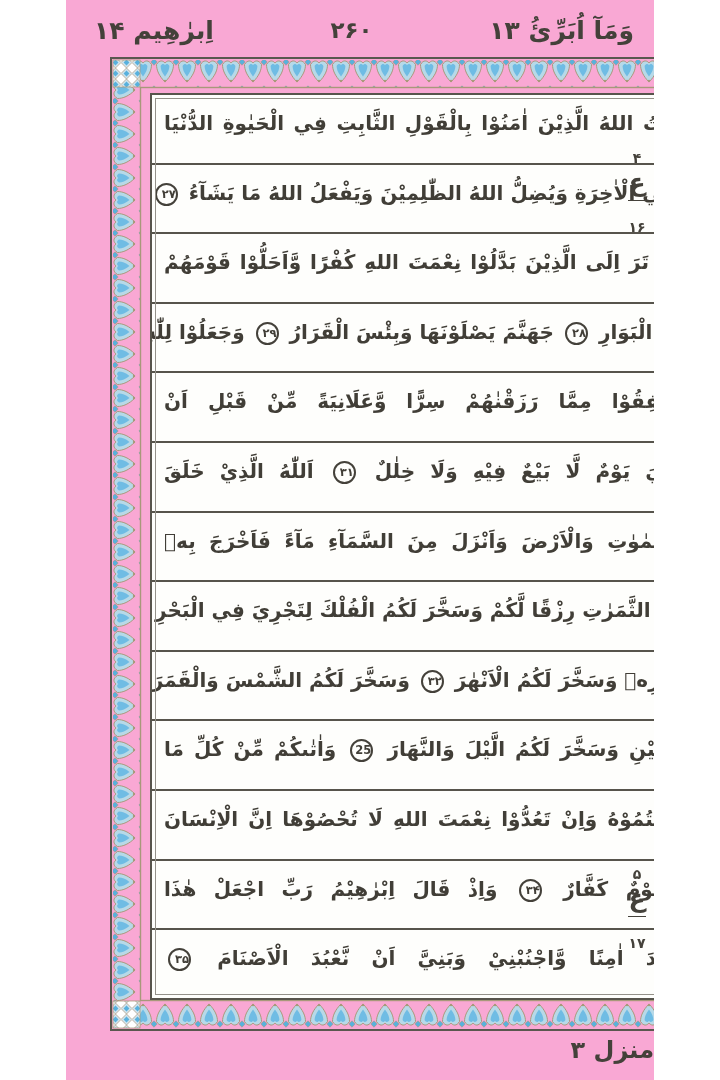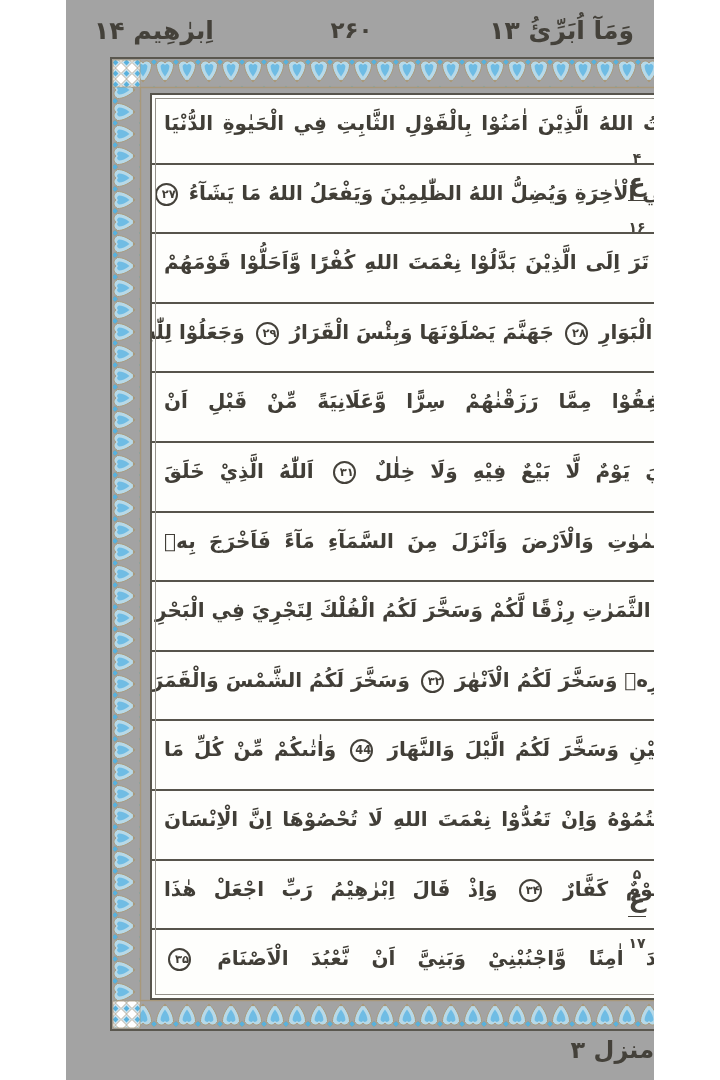--- a/index.html
+++ b/index.html
@@ -1,18 +1,18 @@
 <!DOCTYPE html>
 <html><head>
 <meta charset="utf-8">
 <style>
   html,body{margin:0;padding:0;background:#ffffff;}
   .page{
     position:relative;width:588px;height:1080px;margin:0 auto;
-    background:#a3a3a3;overflow:hidden;
+    background:#f9a8d4;overflow:hidden;
     font-family:"DejaVu Sans",sans-serif;color:#44413a;
   }
   
   .hdr{
     position:absolute;top:8px;left:28px;right:20px;height:44px;
     display:flex;justify-content:space-between;align-items:center;
     font-size:25px;font-weight:bold;
   }
   .hdr .ctr{font-size:23px;}
   .ar{direction:rtl;unicode-bidi:embed;}
@@ -114,21 +114,21 @@
   <div class="textbox">
       <div class="line">يُثَبِّتُ اللهُ الَّذِيْنَ اٰمَنُوْا بِالْقَوْلِ الثَّابِتِ فِي الْحَيٰوةِ الدُّنْيَا</div>
       <div class="line">وَفِي الْاٰخِرَةِ وَيُضِلُّ اللهُ الظّٰلِمِيْنَ وَيَفْعَلُ اللهُ مَا يَشَآءُ <span class="verse-circle">۲۷</span></div>
       <div class="line">اَلَمْ تَرَ اِلَى الَّذِيْنَ بَدَّلُوْا نِعْمَتَ اللهِ كُفْرًا وَّاَحَلُّوْا قَوْمَهُمْ</div>
       <div class="line">دَارَ الْبَوَارِ <span class="verse-circle">۲۸</span> جَهَنَّمَ يَصْلَوْنَهَا وَبِئْسَ الْقَرَارُ <span class="verse-circle">۲۹</span> وَجَعَلُوْا لِلّٰهِ</div>
       <div class="line">وَيُنْفِقُوْا مِمَّا رَزَقْنٰهُمْ سِرًّا وَّعَلَانِيَةً مِّنْ قَبْلِ اَنْ</div>
       <div class="line">يَّاْتِيَ يَوْمٌ لَّا بَيْعٌ فِيْهِ وَلَا خِلٰلٌ <span class="verse-circle">۳۱</span> اَللّٰهُ الَّذِيْ خَلَقَ</div>
       <div class="line">السَّمٰوٰتِ وَالْاَرْضَ وَاَنْزَلَ مِنَ السَّمَآءِ مَآءً فَاَخْرَجَ بِهٖ</div>
       <div class="line">مِنَ الثَّمَرٰتِ رِزْقًا لَّكُمْ وَسَخَّرَ لَكُمُ الْفُلْكَ لِتَجْرِيَ فِي الْبَحْرِ</div>
       <div class="line">بِاَمْرِهٖ وَسَخَّرَ لَكُمُ الْاَنْهٰرَ <span class="verse-circle">۳۲</span> وَسَخَّرَ لَكُمُ الشَّمْسَ وَالْقَمَرَ</div>
-      <div class="line">دَآئِبَيْنِ وَسَخَّرَ لَكُمُ الَّيْلَ وَالنَّهَارَ <span class="verse-circle">44</span> وَاٰتٰىكُمْ مِّنْ كُلِّ مَا</div>
+      <div class="line">دَآئِبَيْنِ وَسَخَّرَ لَكُمُ الَّيْلَ وَالنَّهَارَ <span class="verse-circle">25</span> وَاٰتٰىكُمْ مِّنْ كُلِّ مَا</div>
       <div class="line">سَاَلْتُمُوْهُ وَاِنْ تَعُدُّوْا نِعْمَتَ اللهِ لَا تُحْصُوْهَا اِنَّ الْاِنْسَانَ</div>
       <div class="line">لَظَلُوْمٌ كَفَّارٌ <span class="verse-circle">۳۴</span> وَاِذْ قَالَ اِبْرٰهِيْمُ رَبِّ اجْعَلْ هٰذَا</div>
       <div class="line">الْبَلَدَ اٰمِنًا وَّاجْنُبْنِيْ وَبَنِيَّ اَنْ نَّعْبُدَ الْاَصْنَامَ <span class="verse-circle">۳۵</span></div>
     </div>
 
   <div class="ruku" style="top:150px;">
     <span class="r-top ar">۴</span>
     <span class="r-sym ar">ع</span>
     <span class="r-num ar">۱۶</span>
   </div>

